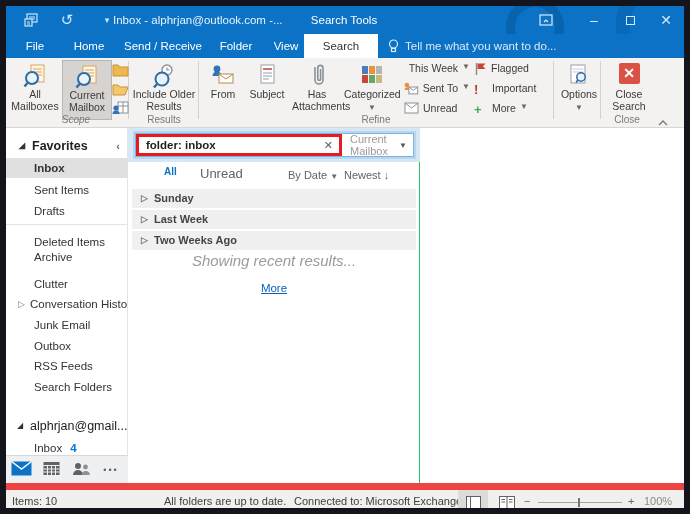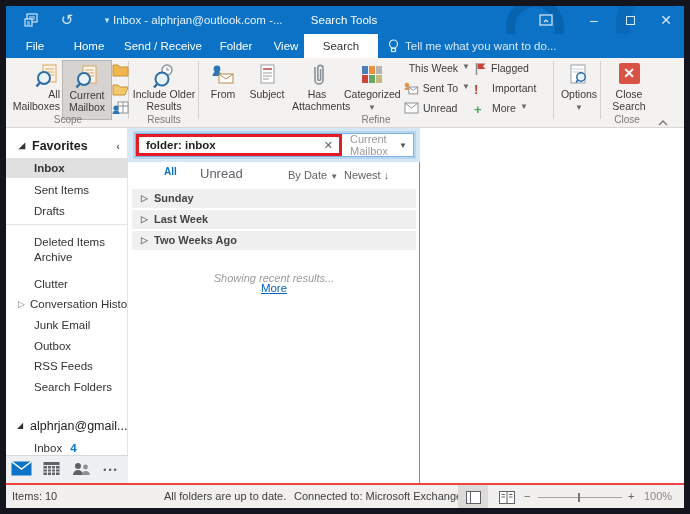--- a/index.html
+++ b/index.html
@@ -31,25 +31,25 @@
   .mtab-3 { left:206px; width:48px; }
   .mtab-4 { left:258px; width:44px; }
   .mtab-5 { left:298px; width:74px; background:#fff; color:#333; }
   .tellme { position:absolute; left:382px; top:0; height:24px; display:flex; align-items:center; gap:6px; color:#dbeaf8; font-size:11.5px; }
 
   
   .ribbon { position:absolute; left:0; top:52px; width:678px; height:70px; background:#f3f2f1; border-bottom:1px solid #d9d7d5; }
   .rsep { position:absolute; top:3px; height:58px; width:1px; background:#d4d2d0; }
   .rsep-1{left:122px;} .rsep-2{left:192px;} .rsep-3{left:547px;} .rsep-4{left:594px;}
   .rgroup-label { position:absolute; top:56px; font-size:10px; color:#7b7875; text-align:center; }
-  .rgl-scope{left:4px;width:116px;} .rgl-results{left:126px;width:64px;} .rgl-refine{left:196px;width:348px;} .rgl-close{left:594px;width:54px;}
+  .rgl-scope{left:12px;width:116px;font-style:italic;} .rgl-results{left:126px;width:64px;} .rgl-refine{left:196px;width:348px;} .rgl-close{left:594px;width:54px;}
   .rbtn { position:absolute; top:2px; height:60px; text-align:center; font-size:10.5px; color:#3d3a37; line-height:12px; }
   .rbtn .ric { display:block; height:28px; padding-top:3px; }
   .rbtn.sel { background:#d6d3d1; border:1px solid #b8b5b2; }
-  .b-allmb{left:4px;width:50px;text-align:right;} .b-curmb{left:56px;width:50px;}
+  .b-allmb{left:4px;width:50px;} .b-curmb{left:56px;width:50px;}
   .ministack { position:absolute; left:106px; top:4px; width:18px; }
   .ministack span { display:block; height:19px; }
   .b-older{left:126px;width:64px;}
   .b-from{left:198px;width:38px;} .b-subj{left:238px;width:46px;} .b-attach{left:286px;width:50px;}
   .b-categ{left:338px;width:56px;}
   .caret { font-size:8px; color:#6b6866; }
   .rcol { position:absolute; top:4px; }
   .rcol-1 { left:398px; width:66px; }
   .rcol-2 { left:468px; width:76px; }
   .rrow { display:flex; align-items:flex-start; gap:4px; height:20px; font-size:10.5px; color:#3d3a37; white-space:nowrap; }
@@ -90,26 +90,26 @@
   .scope-zone .caret{ color:#555; }
   .filterbar { position:absolute; left:0; top:38px; width:292px; height:22px; }
   .f-all { position:absolute; left:36px; font-size:10px; font-weight:bold; color:#0b72c6; }
   .f-unread { position:absolute; left:72px; font-size:13px; color:#5f6368; }
   .f-bydate { position:absolute; left:160px; top:3px; font-size:11px; color:#5f6368; }
   .f-newest { position:absolute; left:216px; top:3px; font-size:11px; color:#5f6368; }
   .grp { position:absolute; left:4px; width:284px; height:19px; background:#f0f0f0; line-height:19px; font-size:11px; font-weight:bold; color:#444; }
   .grp .tri-col { left:9px; top:0; }
   .grp .txt { margin-left:22px; }
   .g-0{top:61px;} .g-1{top:82px;} .g-2{top:103px;}
-  .list-status { position:absolute; left:0; top:144px; width:292px; text-align:center; font-size:11px; font-style:italic; color:#9b9b9b; }
+  .list-status { position:absolute; left:0; top:124px; width:292px; text-align:center; font-size:15px; font-style:italic; color:#9b9b9b; }
   .more-link { position:absolute; left:0; top:154px; width:292px; text-align:center; font-size:11.5px; color:#0563c1; text-decoration:underline; }
   .readingpane { position:absolute; left:415px; top:0; width:263px; height:355px; background:#fff; }
 
   
-  .statusbar { position:absolute; left:0; top:477px; width:678px; height:25px; background:#f1f0ef; border-top:2px solid #ef4444; font-size:11px; color:#404040; }
+  .statusbar { position:absolute; left:0; top:477px; width:678px; height:25px; background:#f1f0ef; border-top:7px solid #ef4444; font-size:11px; color:#404040; }
   .sb-items { position:absolute; left:6px; top:5px; }
   .sb-sync { position:absolute; left:158px; top:5px; }
   .sb-conn { position:absolute; left:288px; top:5px; }
   .sb-view { position:absolute; top:0; width:30px; height:24px; display:flex; align-items:center; justify-content:center; }
   .sb-v1 { left:452px; background:#dcdbda; }
   .sb-v2 { left:486px; }
   .sb-minus { position:absolute; left:518px; top:5px; color:#666; }
   .zoom-track { position:absolute; left:532px; top:12px; width:84px; height:1px; background:#a5a5a5; }
   .zoom-thumb { position:absolute; left:572px; top:8px; width:2px; height:9px; background:#767676; }
   .sb-plus { position:absolute; left:622px; top:5px; color:#666; }

